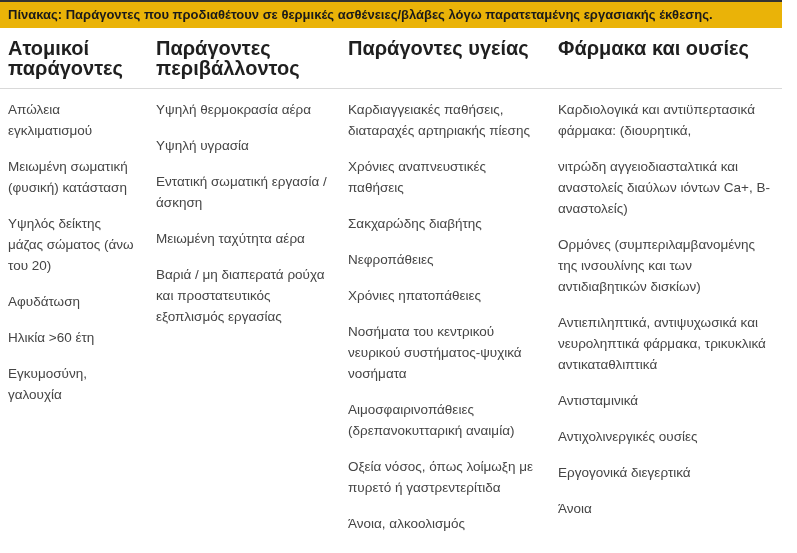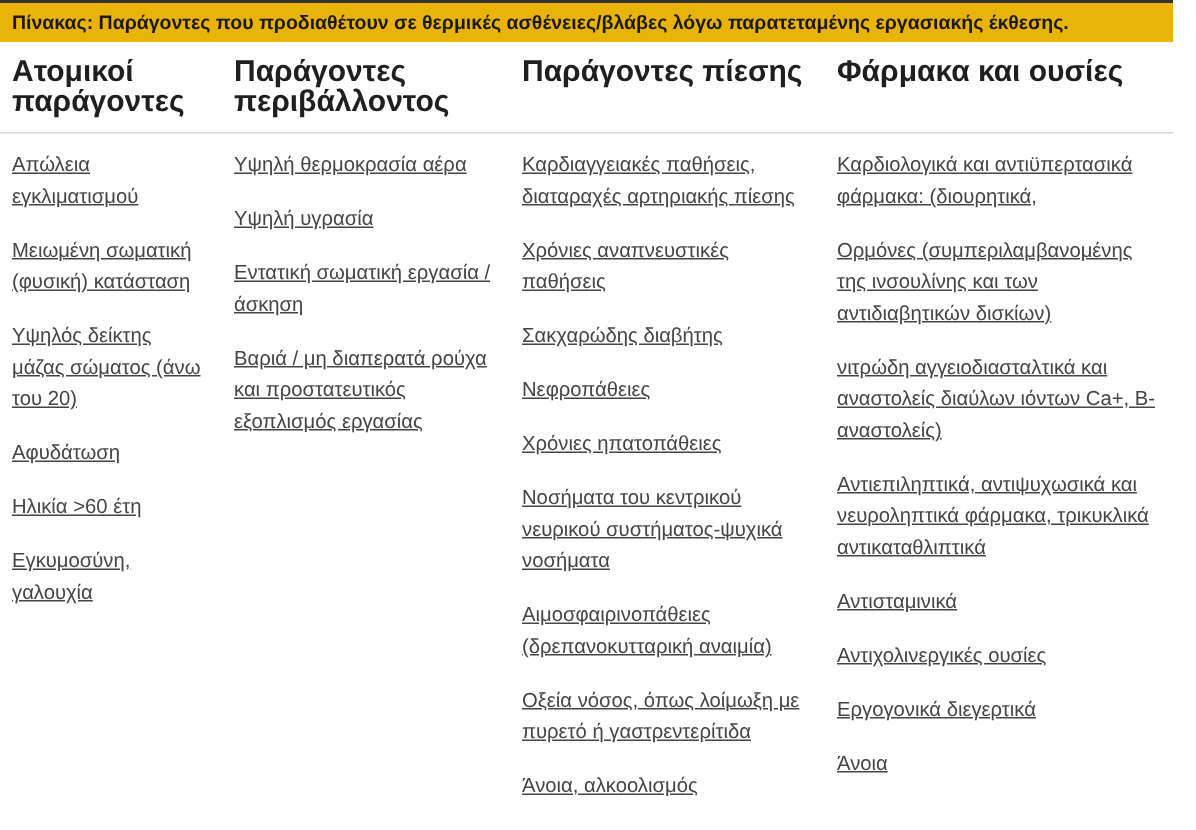--- a/index.html
+++ b/index.html
@@ -48,65 +48,65 @@
     padding-top: 0;
   }
   .col-body {
     padding: 10px 10px 0 8px;
   }
   .cell-item {
     margin: 0 0 15px 0;
     color: #454545;
     font-size: 13.5px;
     line-height: 21px;
-    text-decoration: underline;
   }
 </style>
 </head>
 <body>
 
 <div class="page">
   <div class="table-wrap">
     <div class="table-caption">Πίνακας: Παράγοντες που προδιαθέτουν σε θερμικές ασθένειες/βλάβες λόγω παρατεταμένης εργασιακής έκθεσης.</div>
     <div class="grid4 header-row">
         <div class="header-cell">Ατομικοί παράγοντες</div>
         <div class="header-cell">Παράγοντες περιβάλλοντος</div>
-        <div class="header-cell">Παράγοντες πίεσης</div>
+        <div class="header-cell">Παράγοντες υγείας</div>
         <div class="header-cell">Φάρμακα και ουσίες</div>
       </div>
     <div class="grid4 body-row">
         <div class="col-body">
           <p class="cell-item">Απώλεια εγκλιματισμού</p>
           <p class="cell-item">Μειωμένη σωματική (φυσική) κατάσταση</p>
           <p class="cell-item">Υψηλός δείκτης μάζας σώματος (άνω του 20)</p>
           <p class="cell-item">Αφυδάτωση</p>
           <p class="cell-item">Ηλικία &gt;60 έτη</p>
           <p class="cell-item">Εγκυμοσύνη, γαλουχία</p>
         </div>
         <div class="col-body">
           <p class="cell-item">Υψηλή θερμοκρασία αέρα</p>
           <p class="cell-item">Υψηλή υγρασία</p>
           <p class="cell-item">Εντατική σωματική εργασία / άσκηση</p>
+          <p class="cell-item">Μειωμένη ταχύτητα αέρα</p>
           <p class="cell-item">Βαριά / μη διαπερατά ρούχα και προστατευτικός εξοπλισμός εργασίας</p>
         </div>
         <div class="col-body">
           <p class="cell-item">Καρδιαγγειακές παθήσεις, διαταραχές αρτηριακής πίεσης</p>
           <p class="cell-item">Χρόνιες αναπνευστικές παθήσεις</p>
           <p class="cell-item">Σακχαρώδης διαβήτης</p>
           <p class="cell-item">Νεφροπάθειες</p>
           <p class="cell-item">Χρόνιες ηπατοπάθειες</p>
           <p class="cell-item">Νοσήματα του κεντρικού νευρικού συστήματος-ψυχικά νοσήματα</p>
           <p class="cell-item">Αιμοσφαιρινοπάθειες (δρεπανοκυτταρική αναιμία)</p>
           <p class="cell-item">Οξεία νόσος, όπως λοίμωξη με πυρετό ή γαστρεντερίτιδα</p>
           <p class="cell-item">Άνοια, αλκοολισμός</p>
         </div>
         <div class="col-body">
           <p class="cell-item">Καρδιολογικά και αντιϋπερτασικά φάρμακα: (διουρητικά,</p>
+          <p class="cell-item">νιτρώδη αγγειοδιασταλτικά και αναστολείς διαύλων ιόντων Ca+, Β-αναστολείς)</p>
           <p class="cell-item">Ορμόνες (συμπεριλαμβανομένης της ινσουλίνης και των αντιδιαβητικών δισκίων)</p>
-          <p class="cell-item">νιτρώδη αγγειοδιασταλτικά και αναστολείς διαύλων ιόντων Ca+, Β-αναστολείς)</p>
           <p class="cell-item">Αντιεπιληπτικά, αντιψυχωσικά και νευροληπτικά φάρμακα, τρικυκλικά αντικαταθλιπτικά</p>
           <p class="cell-item">Αντισταμινικά</p>
           <p class="cell-item">Αντιχολινεργικές ουσίες</p>
           <p class="cell-item">Εργογονικά διεγερτικά</p>
           <p class="cell-item">Άνοια</p>
         </div>
       </div>
   </div>
 </div>
 

